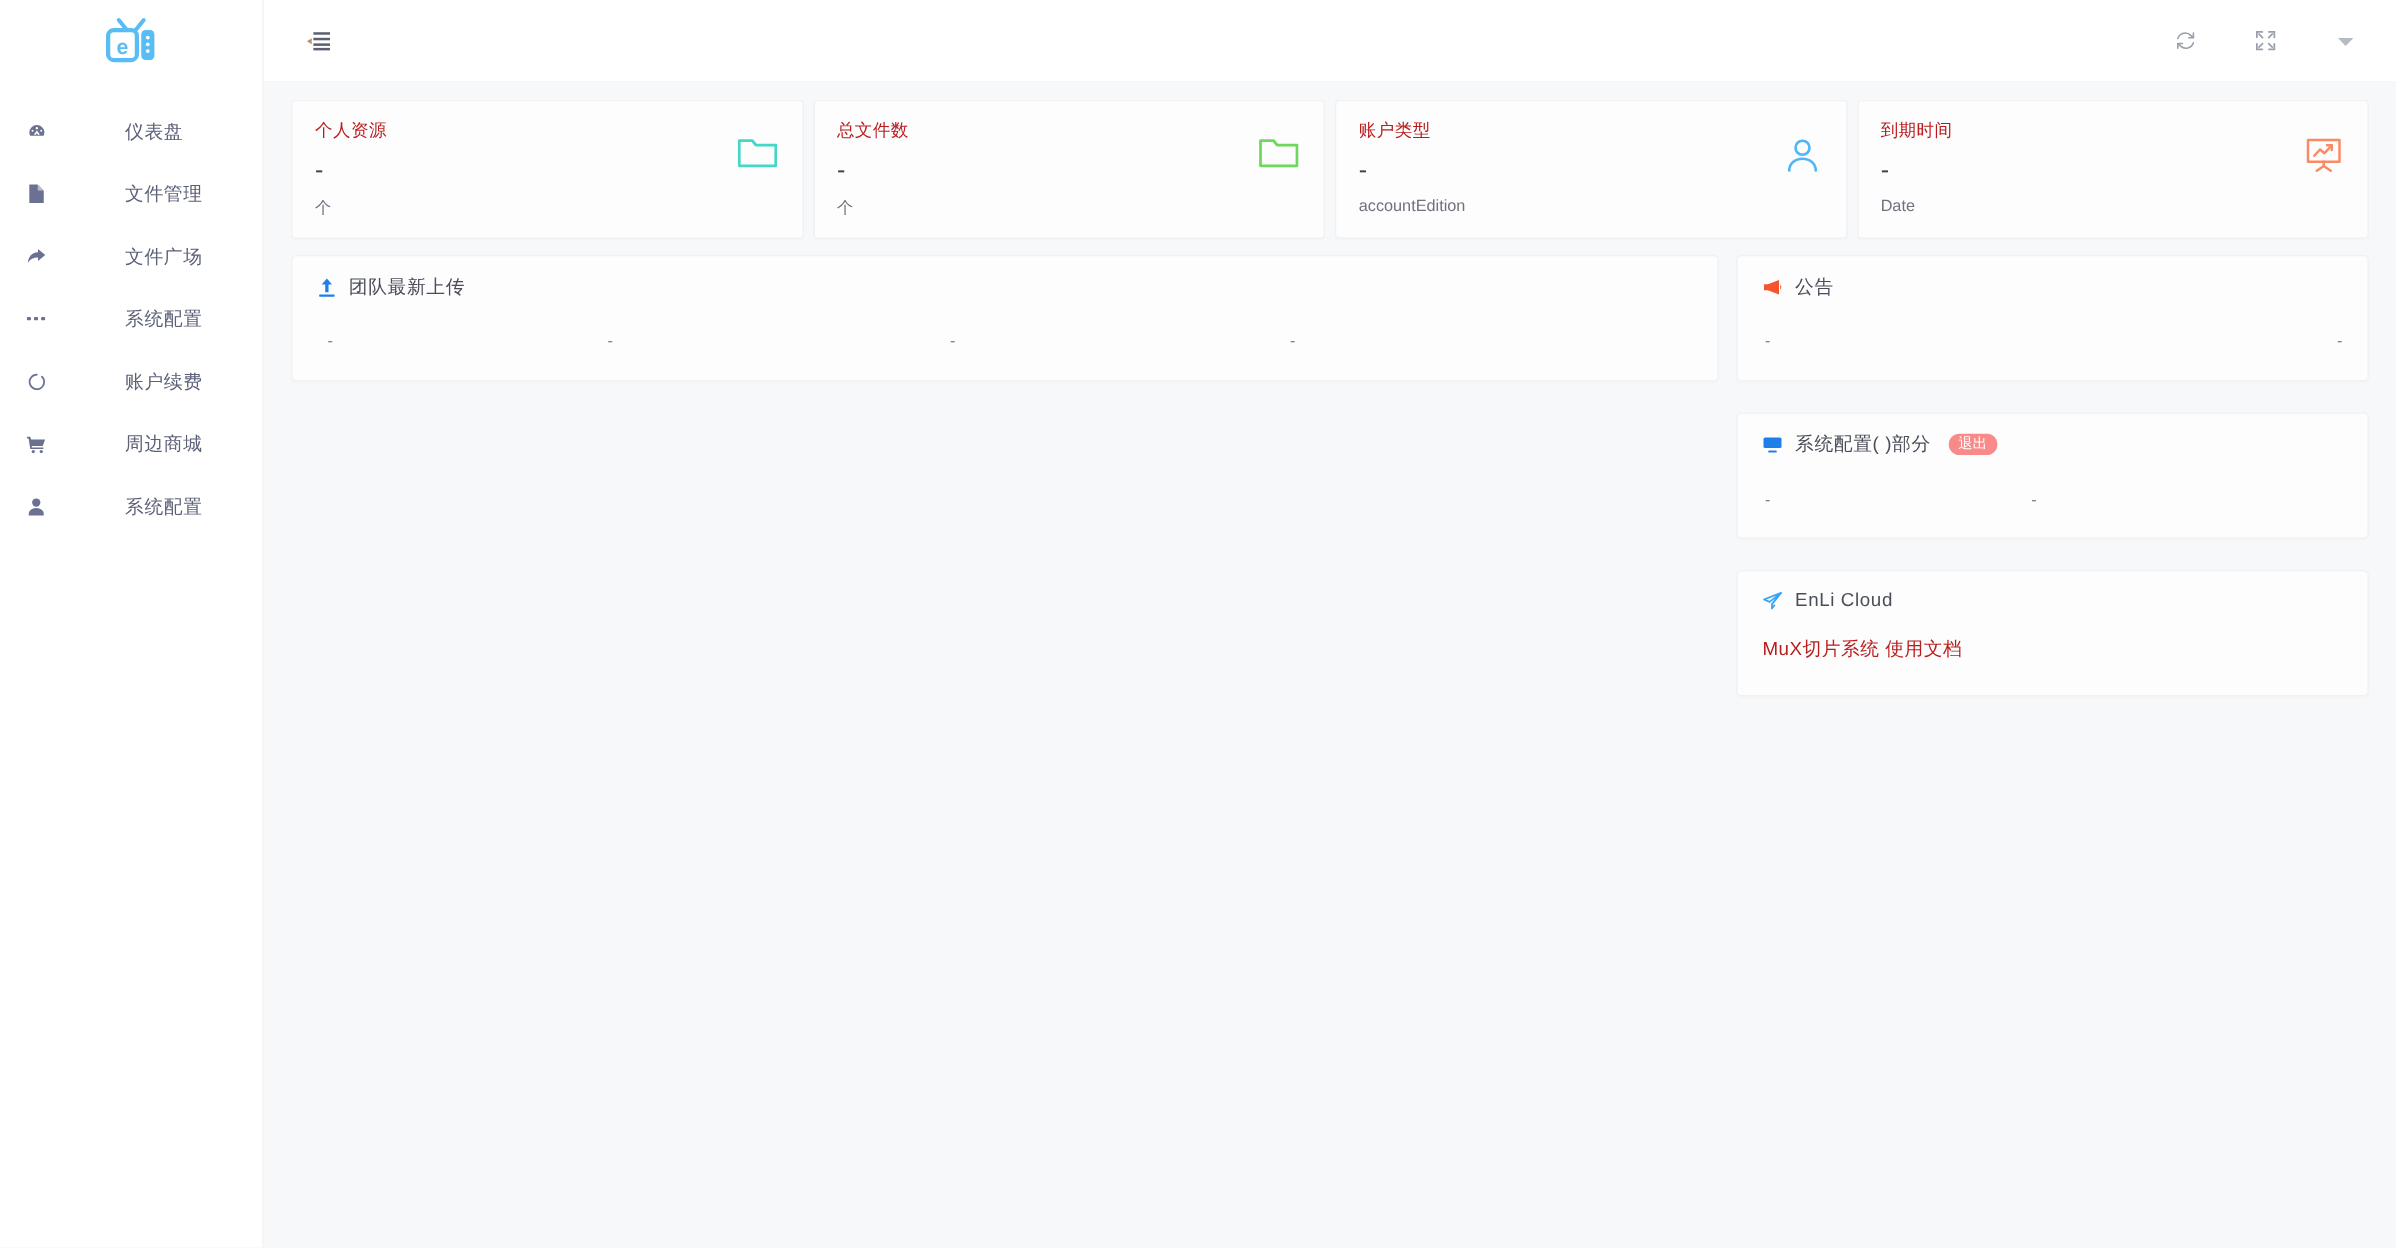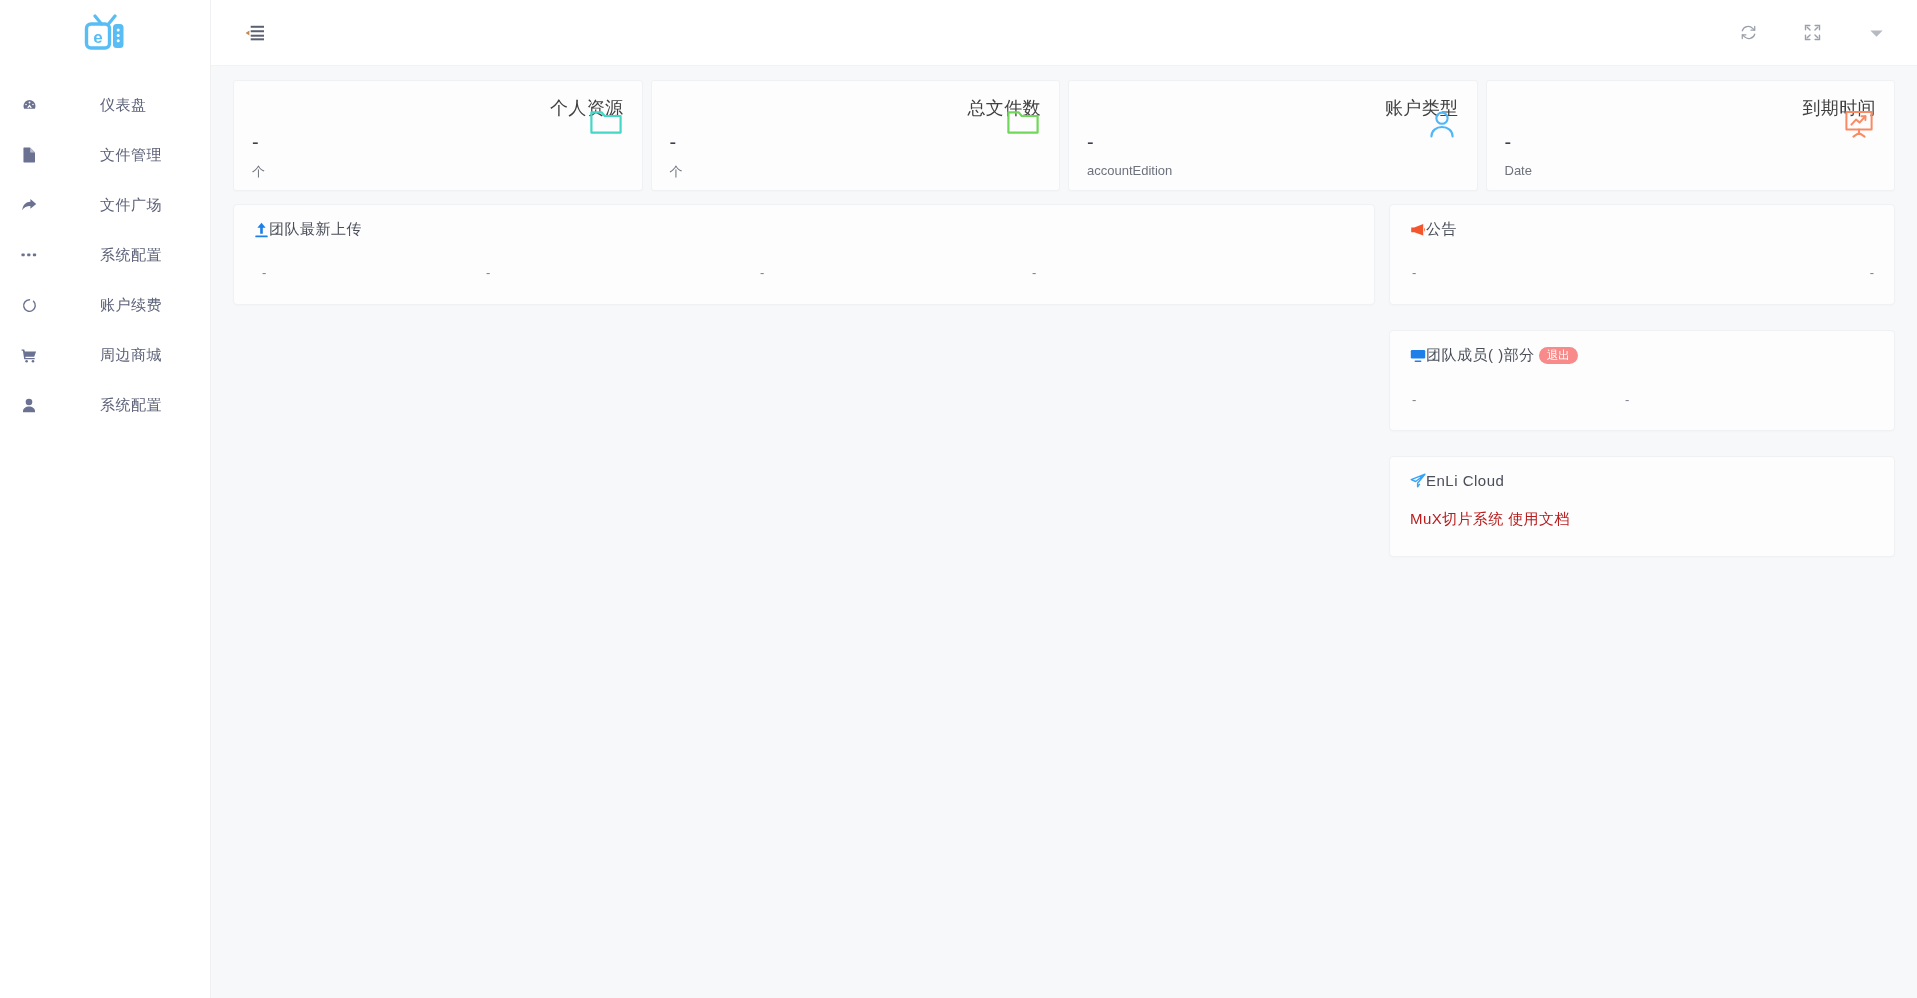--- a/index.html
+++ b/index.html
@@ -104,24 +104,23 @@
     flex: 1;
     height: 111px;
     background: #fdfdfe;
     border: 1px solid #f0f1f3;
     border-radius: 3px;
     padding: 15px 18px 0 18px;
     position: relative;
     box-shadow: 0 1px 1px rgba(0,0,0,.015);
   }
   .stat-title {
-    font-size: 18px;
-    color: #404040;
+    font-size: 14px;
+    color: #b91c1c;
     letter-spacing: .4px;
-    text-align: right;
   }
   .stat-value {
     font-size: 20px;
     color: #3c4049;
     margin-top: 12px;
     line-height: 20px;
     font-weight: 400;
   }
   .stat-sub {
     font-size: 13px;
@@ -147,20 +146,21 @@
   .panel {
     background: #fdfdfe;
     border: 1px solid #f0f1f3;
     border-radius: 4px;
     box-shadow: 0 1px 2px rgba(0,0,0,.02);
   }
   .panel-head {
     display: flex;
     align-items: center;
     padding: 15px 20px 0 20px;
+    gap: 10px;
   }
   .panel-title {
     font-size: 15px;
     color: #4a4e58;
     letter-spacing: .5px;
     white-space: nowrap;
   }
   .panel-icon { display: flex; align-items: center; }
   .badge-exit {
     background: #f98a8a;
@@ -443,21 +443,21 @@
           </section>
 
           <section class="panel members-panel">
             <div class="panel-head">
               <span class="panel-icon">
                 <svg width="16" height="14" viewBox="0 0 16 14" fill="#1f7fe8">
                   <rect x="0.8" y="1" width="14.4" height="8.4" rx="1.2"></rect>
                   <rect x="4.6" y="11.4" width="6.8" height="1.6" rx="0.7"></rect>
                 </svg>
               </span>
-              <span class="panel-title">团队成员( )部分</span>
+              <span class="panel-title">系统配置( )部分</span>
               <span class="badge-exit">退出</span>
             </div>
             <div class="dash-row">
               <div class="dash-cell">-</div>
               <div class="dash-cell">-</div>
             </div>
           </section>
 
           <section class="panel cloud-panel">
             <div class="panel-head">

